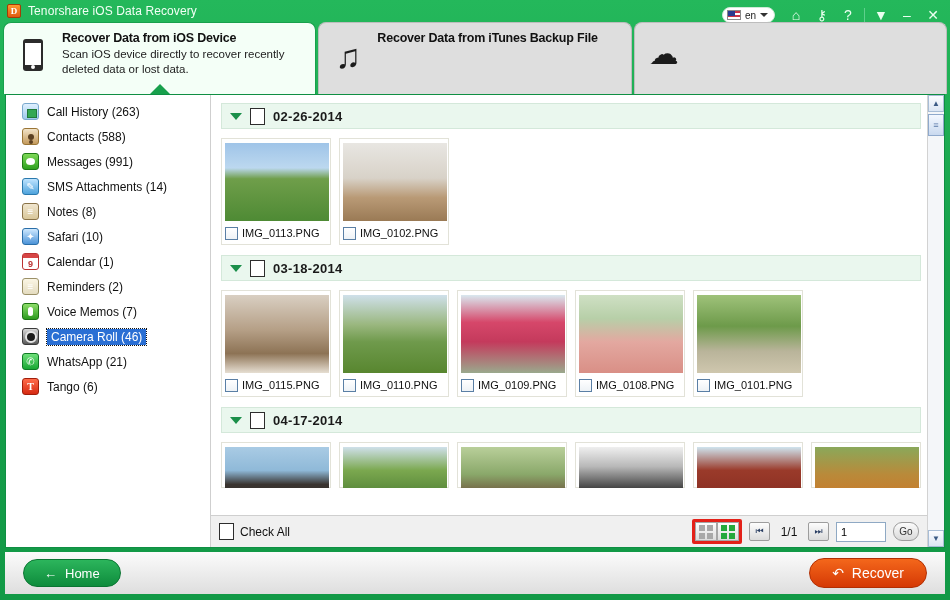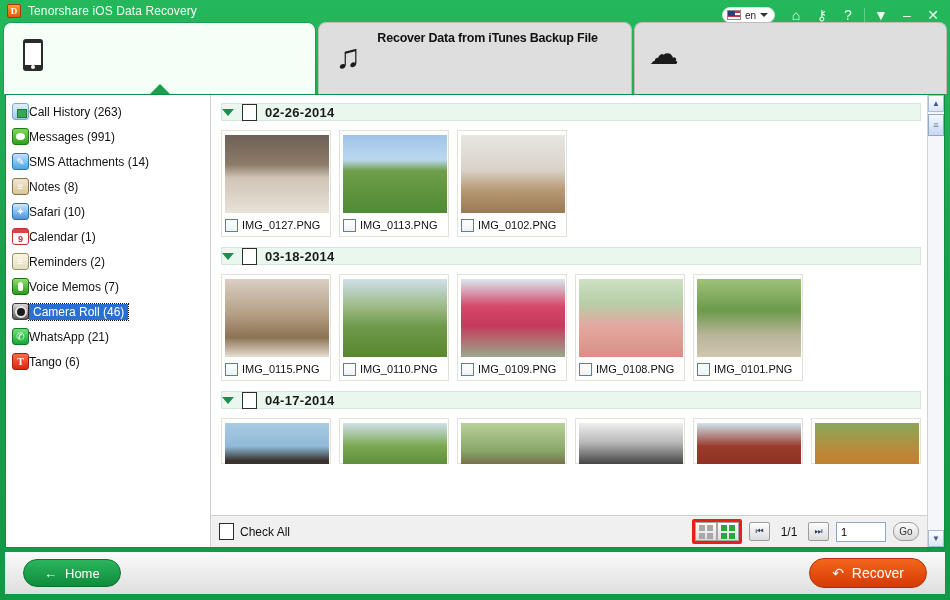--- a/index.html
+++ b/index.html
@@ -70,21 +70,21 @@
   .ico-phone { width:20px;height:32px;background:#2b2b2b;border-radius:3px;position:relative; }
   .ico-phone:before{content:"";position:absolute;left:2px;top:4px;width:16px;height:22px;background:#fff;}
   .ico-phone:after{content:"";position:absolute;left:8px;bottom:2px;width:4px;height:4px;border-radius:50%;background:#fff;}
   .ico-note { font-size:34px; line-height:34px; color:#1b1b1b; }
   .ico-cloud { font-size:30px; line-height:30px; color:#1b1b1b; }
 
   
   .body-wrap { position:absolute; left:5px; top:94px; right:5px; bottom:52px; background:#fff; border:1px solid #0f8f43; display:flex; }
 
   .sidebar { width:205px; flex:0 0 205px; background:#fff; border-right:1px solid #cfcfcf; padding-top:4px; }
-  .side-item { height:25px; display:flex; align-items:center; padding-left:6px; cursor:default; }
+  .side-item { height:25px; display:flex; align-items:center; padding-left:16px; gap:8px; cursor:default; }
   .side-item .lbl { font-size:12px; color:#111; }
   .side-item.selected .lbl {
     background:#2a6fd4; color:#fff; padding:1px 4px; outline:1px dotted #111;
   }
   .si-ico { width:17px; height:17px; flex:0 0 17px; border-radius:3px; display:flex; align-items:center; justify-content:center; font-size:10px; color:#fff; }
 
   .ic-call{background:linear-gradient(180deg,#dff0ff,#9ec9ea);border:1px solid #7ba9cd;position:relative;}
   .ic-call:after{content:"";position:absolute;right:1px;bottom:1px;width:8px;height:7px;background:#34a853;border:1px solid #1f7a38;}
   .ic-contacts{background:linear-gradient(180deg,#f2e3c8,#c49a5c);border:1px solid #9a7536;}
   .ic-contacts:after{content:"";width:6px;height:6px;border-radius:50%;background:#5b4022;box-shadow:0 5px 0 -1px #5b4022;}
@@ -103,22 +103,22 @@
   .ic-camera:after{content:"";width:8px;height:8px;border-radius:50%;background:#1b1b1b;border:2px solid #e6e6e6;}
   .ic-photos{background:linear-gradient(180deg,#ffcf6b,#c06a12);border:1px solid #8a4a0a;}
   .ic-videos{background:linear-gradient(180deg,#6fc3f7,#0c3f6e);border:1px solid #07263f;}
   .ic-whatsapp{background:linear-gradient(180deg,#6fe07a,#18a734);border:1px solid #0f7a25;color:#fff;}
   .ic-tango{background:linear-gradient(180deg,#ff6b4a,#d62a12);border:1px solid #a01e0b;color:#fff;font-weight:bold;font-family:"Liberation Serif",serif;}
 
   .content { flex:1; position:relative; background:#fff; display:flex; flex-direction:column; min-width:0; }
   .scroll-area { flex:1; overflow:hidden; position:relative; padding:8px 6px 0 10px; background:#fff; }
 
   .group-head {
-    height:18px; background:#eaf7ee; border:1px solid #d4e8da;
-    display:flex; align-items:center; gap:8px; padding-left:0; margin-bottom:9px;
+    height:26px; background:#eaf7ee; border:1px solid #d4e8da;
+    display:flex; align-items:center; gap:8px; padding-left:8px; margin-bottom:9px;
   }
   .tri { width:0;height:0;border-left:6px solid transparent;border-right:6px solid transparent;border-top:7px solid #1b8f4a; }
   .cb { width:15px;height:15px;border:1px solid #5a7fa5;background:linear-gradient(180deg,#fff,#eef2f6);flex:0 0 15px; }
   .cb.lg { width:17px;height:17px;border:1px solid #2d2d2d;background:#fff; }
   .group-date { font-size:13px; font-weight:bold; color:#1a1a1a; font-family:"Liberation Sans", sans-serif; letter-spacing:.3px; }
 
   .thumb-row { display:flex; gap:8px; margin-bottom:10px; }
   .thumb {
     width:110px; background:#fff; border:1px solid #e2e2d8; padding:4px 3px 3px 3px;
   }
@@ -186,20 +186,24 @@
       <div class="tb-ico">–</div>
       <div class="tb-ico">✕</div>
     </div>
   </div>
 
   <div class="tabs">
     <div class="tab active">
       <div class="tab-ico">
           <span class="ico-phone"></span>
         </div>
+      <div class="tab-txt">
+        <h3>Recover Data from iOS Device</h3>
+        <p>Scan iOS device directly to recover recently deleted data or lost data.</p>
+      </div>
       <div class="tab-arrow"></div>
     </div>
     <div class="tab">
       <div class="tab-ico">
           <span class="ico-note">♫</span>
         </div>
       <div class="tab-txt">
         <h3>Recover Data from iTunes Backup File</h3>
       </div>
     </div>
@@ -209,20 +213,24 @@
         </div>
     </div>
   </div>
 
   <div class="body-wrap">
 
     <div class="sidebar" id="sidebar">
         <div class="side-item">
           <span class="si-ico ic-call"></span>
           <span class="lbl">Call History (263)</span>
+        </div>
+        <div class="side-item">
+          <span class="si-ico ic-contacts"></span>
+          <span class="lbl">Contacts (588)</span>
         </div>
         <div class="side-item">
           <span class="si-ico ic-msg"></span>
           <span class="lbl">Messages (991)</span>
         </div>
         <div class="side-item">
           <span class="si-ico ic-sms">✎</span>
           <span class="lbl">SMS Attachments (14)</span>
         </div>
         <div class="side-item">
@@ -261,27 +269,20 @@
 
     <div class="content">
       <div class="scroll-area" id="scrollArea">
           <div class="group-head">
             <span class="tri"></span>
             <span class="cb lg"></span>
             <span class="group-date">02-26-2014</span>
           </div>
           <div class="thumb-row">
             <div class="thumb">
-              <div class="pic" style="background: linear-gradient(rgb(110, 97, 87) 0%, rgb(141, 123, 104) 38%, rgb(207, 196, 182) 55%, rgb(232, 226, 216) 100%);"></div>
-              <div class="cap">
-                <span class="cb"></span>
-                <span class="nm">IMG_0127.PNG</span>
-              </div>
-            </div>
-            <div class="thumb">
               <div class="pic" style="background: linear-gradient(rgb(159, 196, 232) 0%, rgb(188, 216, 239) 32%, rgb(111, 158, 74) 46%, rgb(78, 138, 52) 100%);"></div>
               <div class="cap">
                 <span class="cb"></span>
                 <span class="nm">IMG_0113.PNG</span>
               </div>
             </div>
             <div class="thumb">
               <div class="pic" style="background: linear-gradient(rgb(232, 230, 226) 0%, rgb(216, 210, 200) 45%, rgb(185, 154, 118) 70%, rgb(154, 122, 85) 100%);"></div>
               <div class="cap">
                 <span class="cb"></span>

